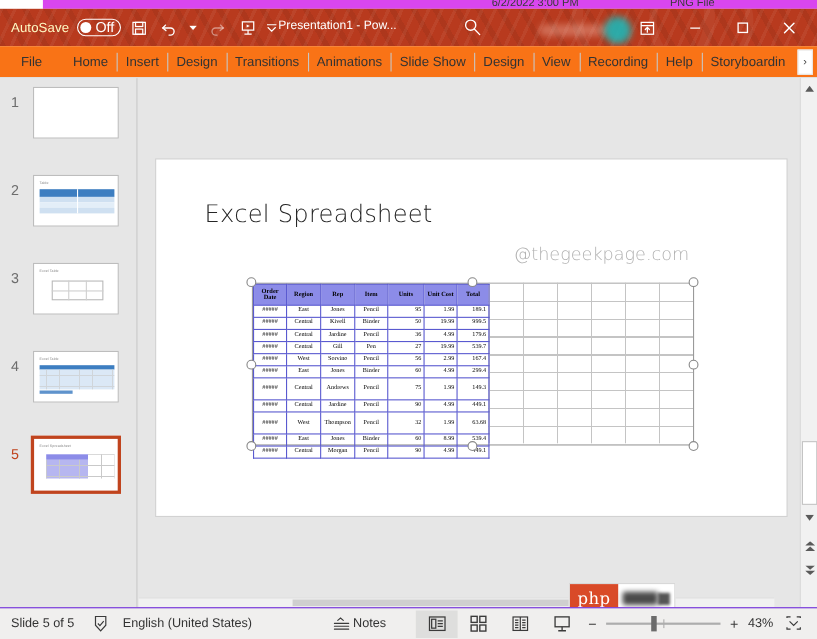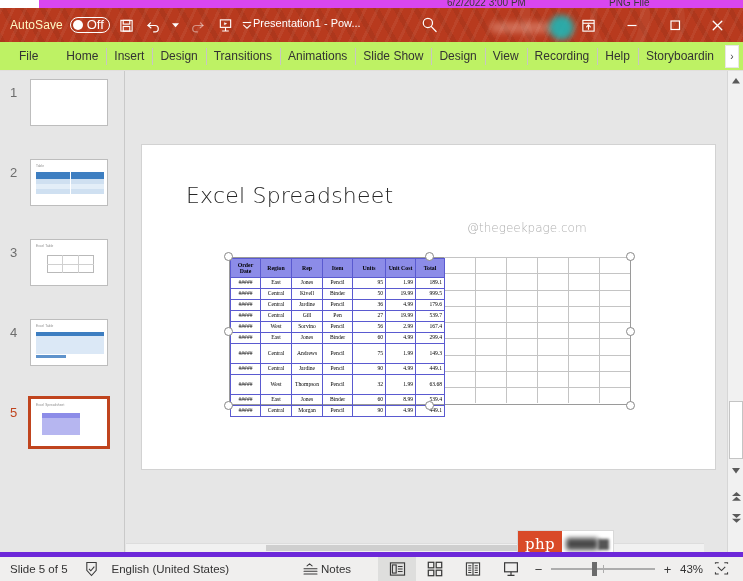--- a/index.html
+++ b/index.html
@@ -111,21 +111,21 @@
   .acct-blur .dotB {
     position: absolute; left: 62px; top: 1px;
     width: 25px; height: 25px; border-radius: 50%;
     background: #1fb6b6; filter: blur(3.2px); opacity: .9;
   }
 
   
   .ribbon {
     position: absolute; top: 42px; left: 0;
     width: 743px; height: 29px;
-    background: #bef264;
+    background: #f97316;
     border-bottom: 1px solid #e1dfdd;
     display: flex; align-items: center;
     overflow: hidden;
   }
   .tab {
     font-size: 12px; color: #333;
     padding: 0 8px; height: 29px;
     display: flex; align-items: center;
     white-space: nowrap;
     position: relative;
@@ -219,21 +219,21 @@
   }
   .slide-title {
     position: absolute; left: 44px; top: 38px;
     font-size: 22px; color: #262626;
     font-family: "DejaVu Sans", sans-serif;
     font-weight: 300;
     letter-spacing: .2px;
   }
   .watermark {
     position: absolute; left: 325px; top: 76px;
-    font-size: 12px; color: #b0b0b0;
+    font-size: 16px; color: #b0b0b0;
     font-family: "DejaVu Sans", sans-serif;
     font-weight: 300;
   }
 
   
   .xl-obj {
     position: absolute; left: 87px; top: 112px;
     width: 402px; height: 148px;
   }
   .xl-frame {
@@ -351,21 +351,21 @@
     position: absolute; left: 36px; top: 8px;
     width: 11px; height: 11px;
     background: #555; filter: blur(1.6px);
   }
 
   
   .statusbar {
     position: absolute; bottom: 0; left: 0;
     width: 743px; height: 29px;
     background: #f0efee;
-    border-top: 5px solid #6d28d9;
+    border-top: 1px solid #6d28d9;
     display: flex; align-items: center;
     font-size: 11.5px; color: #333;
   }
   .sb-slide { margin-left: 10px; }
   .sb-access { margin-left: 16px; display: flex; align-items: center; }
   .sb-lang { margin-left: 13px; }
   .sb-notes {
     position: absolute; left: 303px;
     display: flex; align-items: center; gap: 3px;
   }

